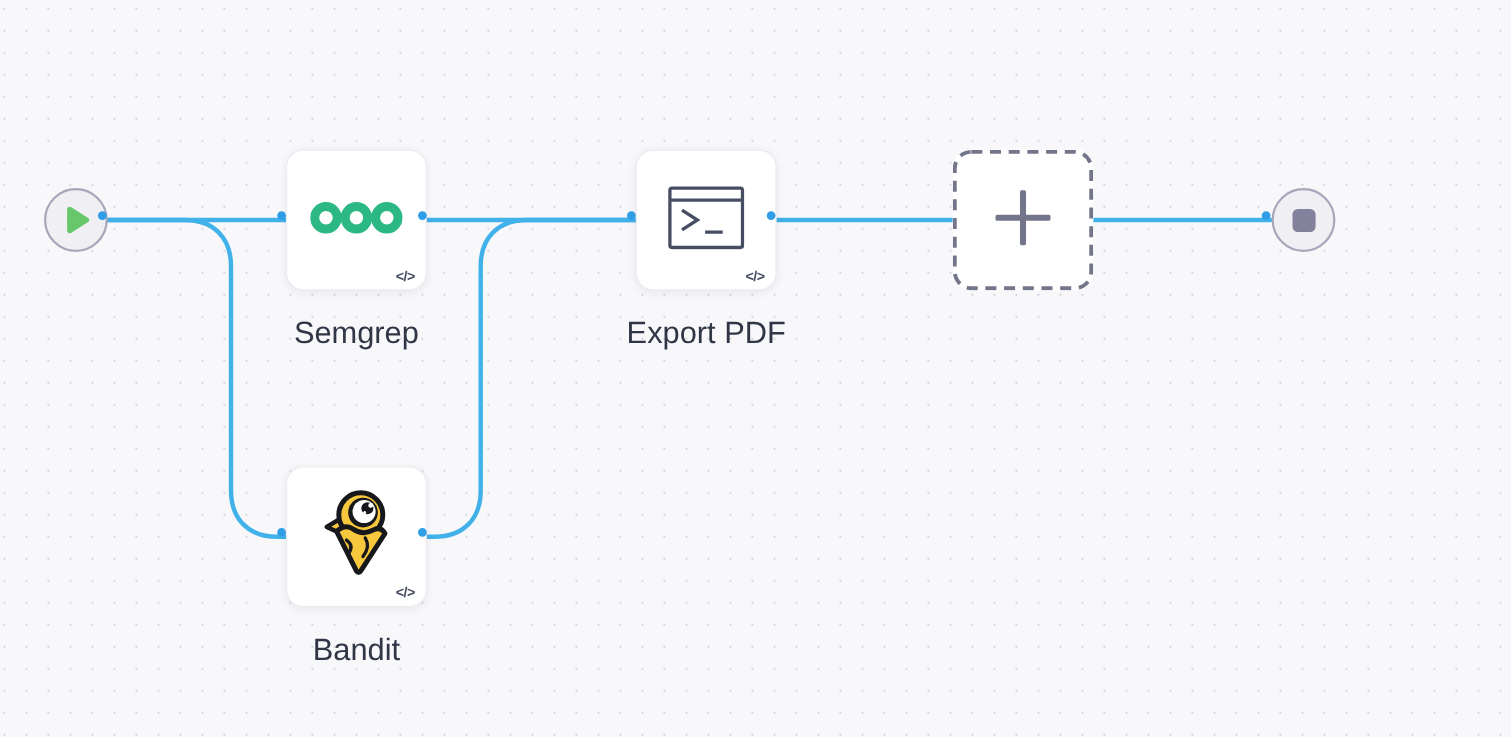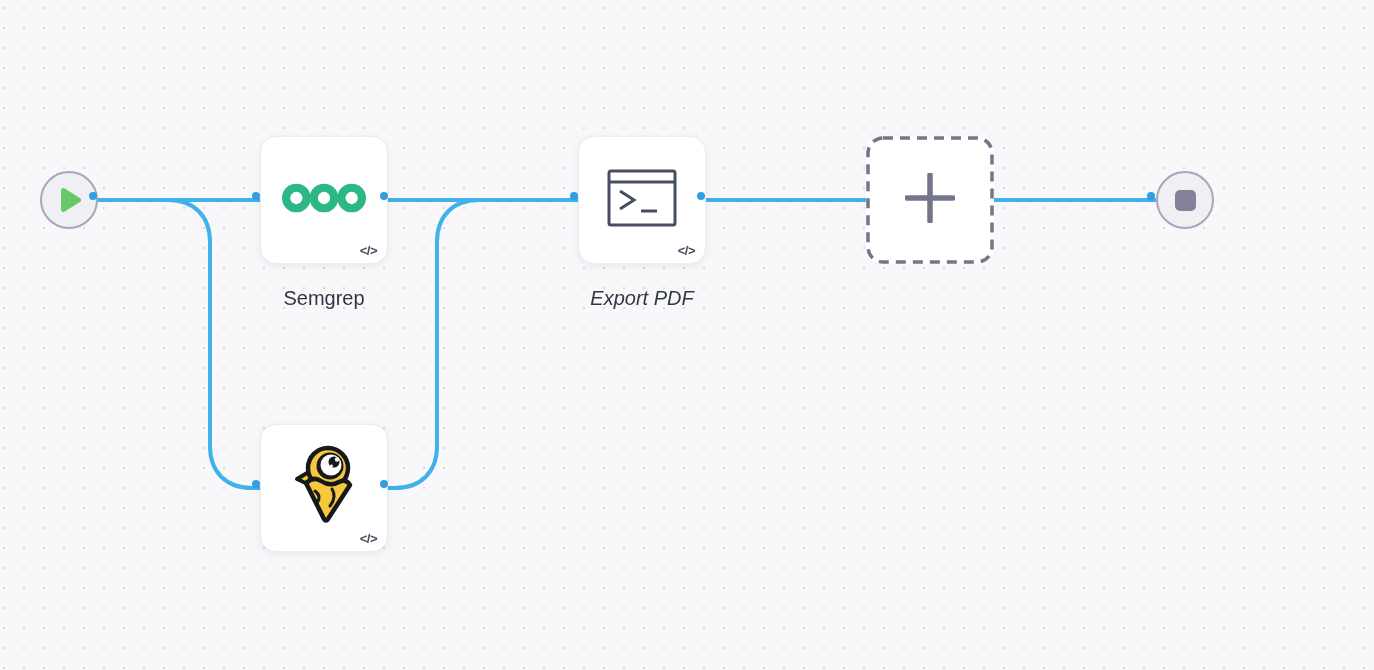--- a/index.html
+++ b/index.html
@@ -105,28 +105,28 @@
     border: 4px solid #2f9ee6;
     border-radius: 50%;
     z-index: 3;
   }
 
   
   .node-label {
     position: absolute;
     width: 200px;
     text-align: center;
-    font-size: 20px;
+    font-size: 28px;
     font-weight: 500;
     color: #303646;
     z-index: 2;
   }
   .label-semgrep { left: 224px; top: 287px; }
   .label-bandit  { left: 224px; top: 575px; }
-  .label-export  { left: 542px; top: 287px; font-style: italic; }
+  .label-export  { left: 542px; top: 287px; }
   .label-addstep { left: 830px; top: 285px; color: #545b6e; }
 </style>
 </head>
 <body>
 
 <div class="canvas">
 
   <svg class="edges" width="1374" height="670" viewBox="0 0 1374 670">
     <path d="M97 200 H260"></path>
     <path d="M97 200 H168 C194 200 210 216 210 242 V446 C210 472 226 488 252 488 H260"></path>
@@ -172,20 +172,21 @@
 
         <circle cx="40" cy="23" r="13.5" fill="#17181c"></circle>
         <circle cx="41" cy="22" r="10.5" fill="#ffffff"></circle>
         <circle cx="44" cy="19" r="5.5" fill="#17181c"></circle>
         <circle cx="47" cy="16.5" r="2.2" fill="#ffffff"></circle>
         <circle cx="41.5" cy="23" r="1.4" fill="#ffffff"></circle>
       </svg>
     </span>
     <span class="code-badge">&lt;/&gt;</span>
   </div>
+  <div class="node-label label-bandit">Bandit</div>
 
   <div class="step-node export-node">
     <span>
       <svg width="70" height="58" viewBox="0 0 70 58">
         <g fill="none" stroke="#474e63" stroke-width="3">
           <rect x="2" y="2" width="66" height="54" rx="2"></rect>
           <line x1="2" y1="13" x2="68" y2="13"></line>
           <path d="M13 22 L27 31 L13 40"></path>
           <line x1="34" y1="42" x2="50" y2="42"></line>
         </g>

